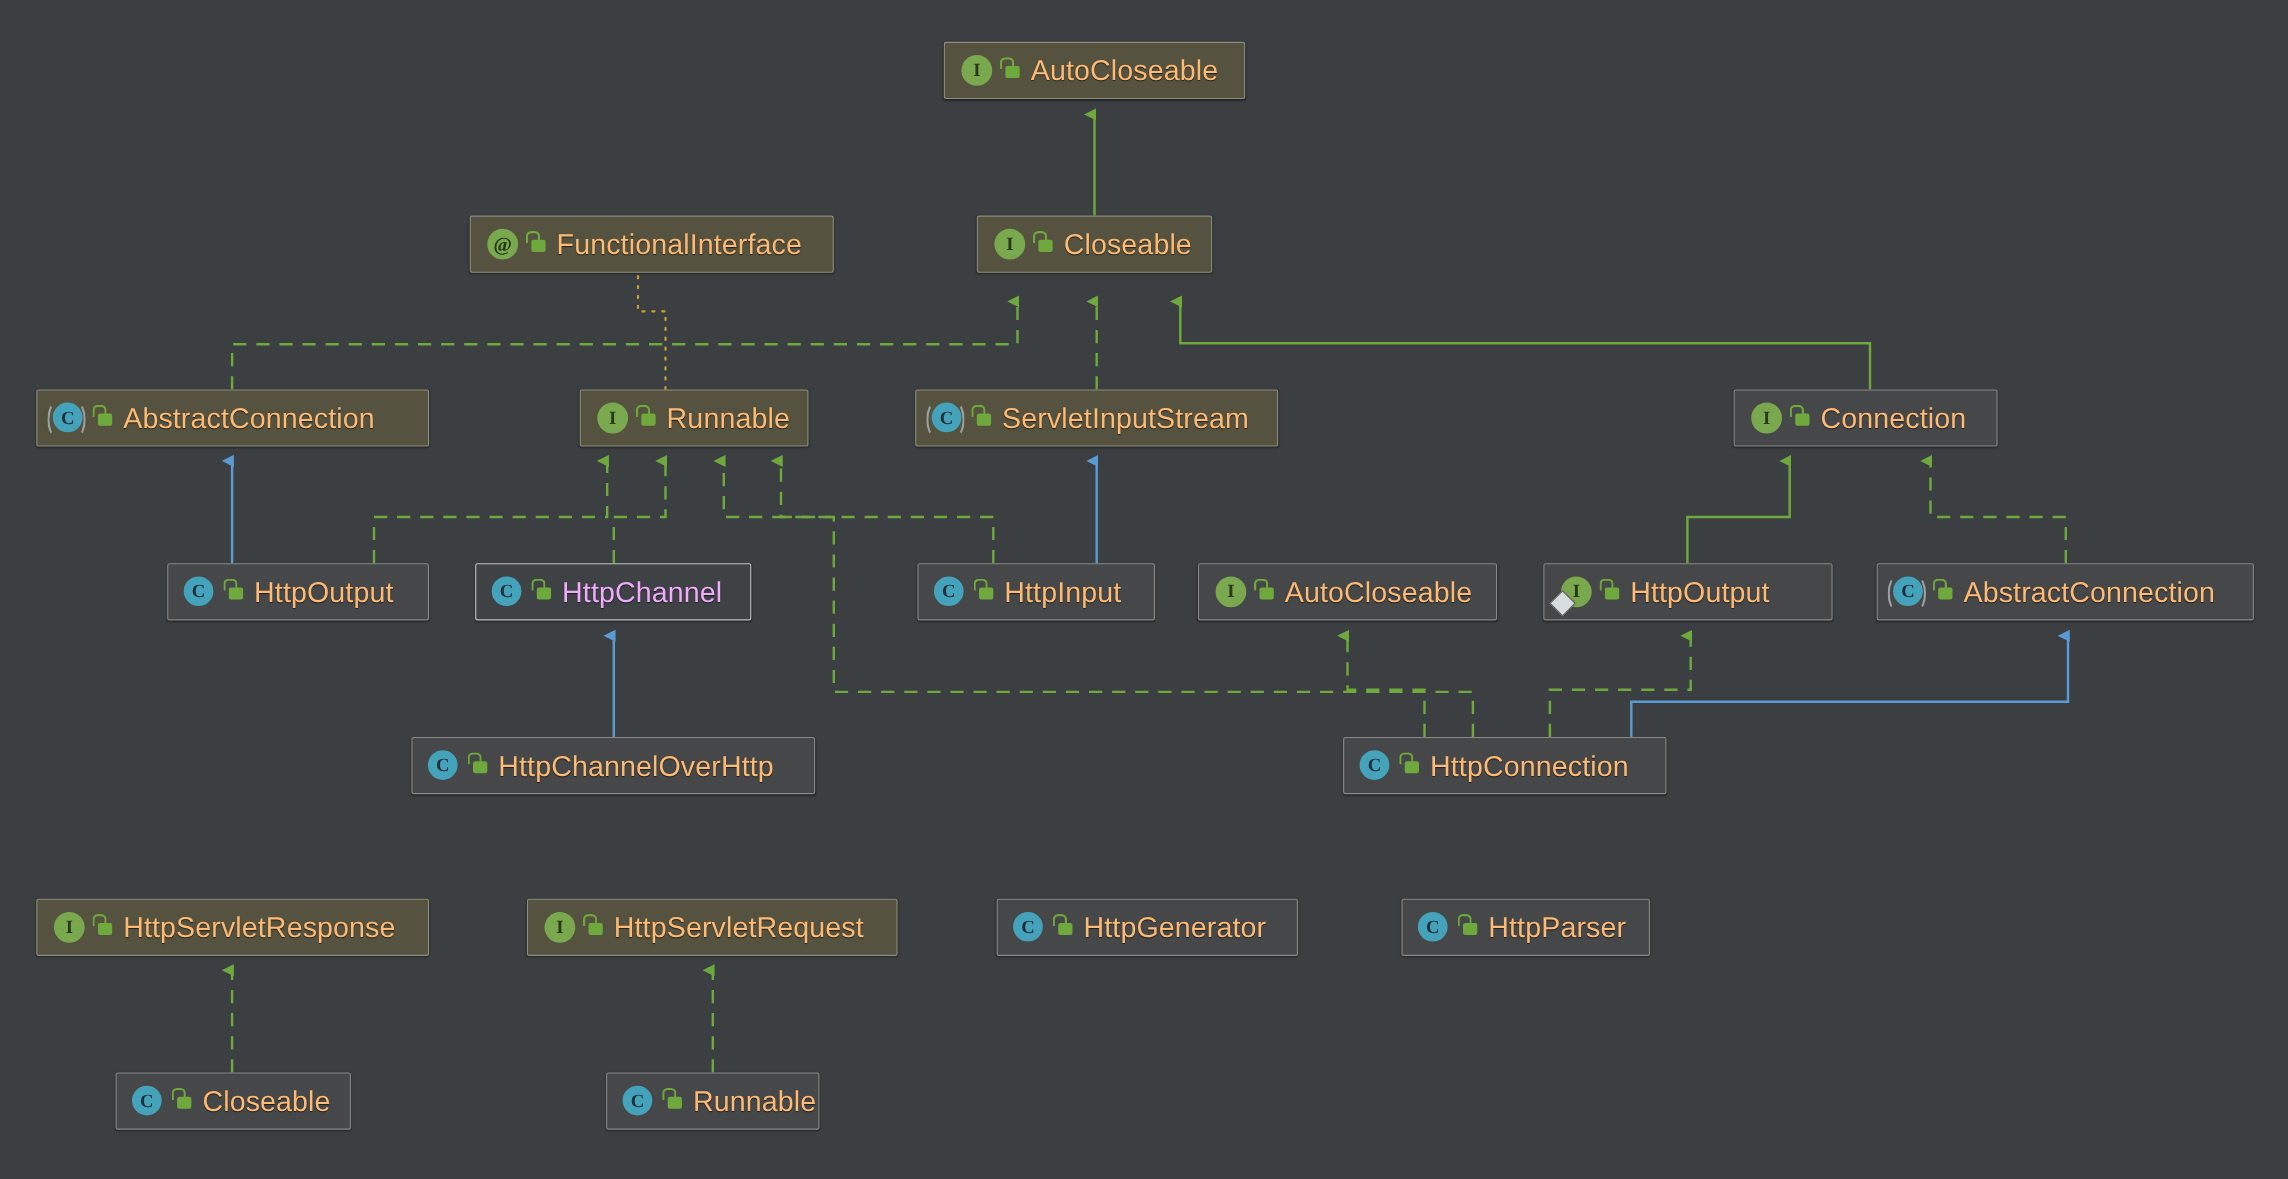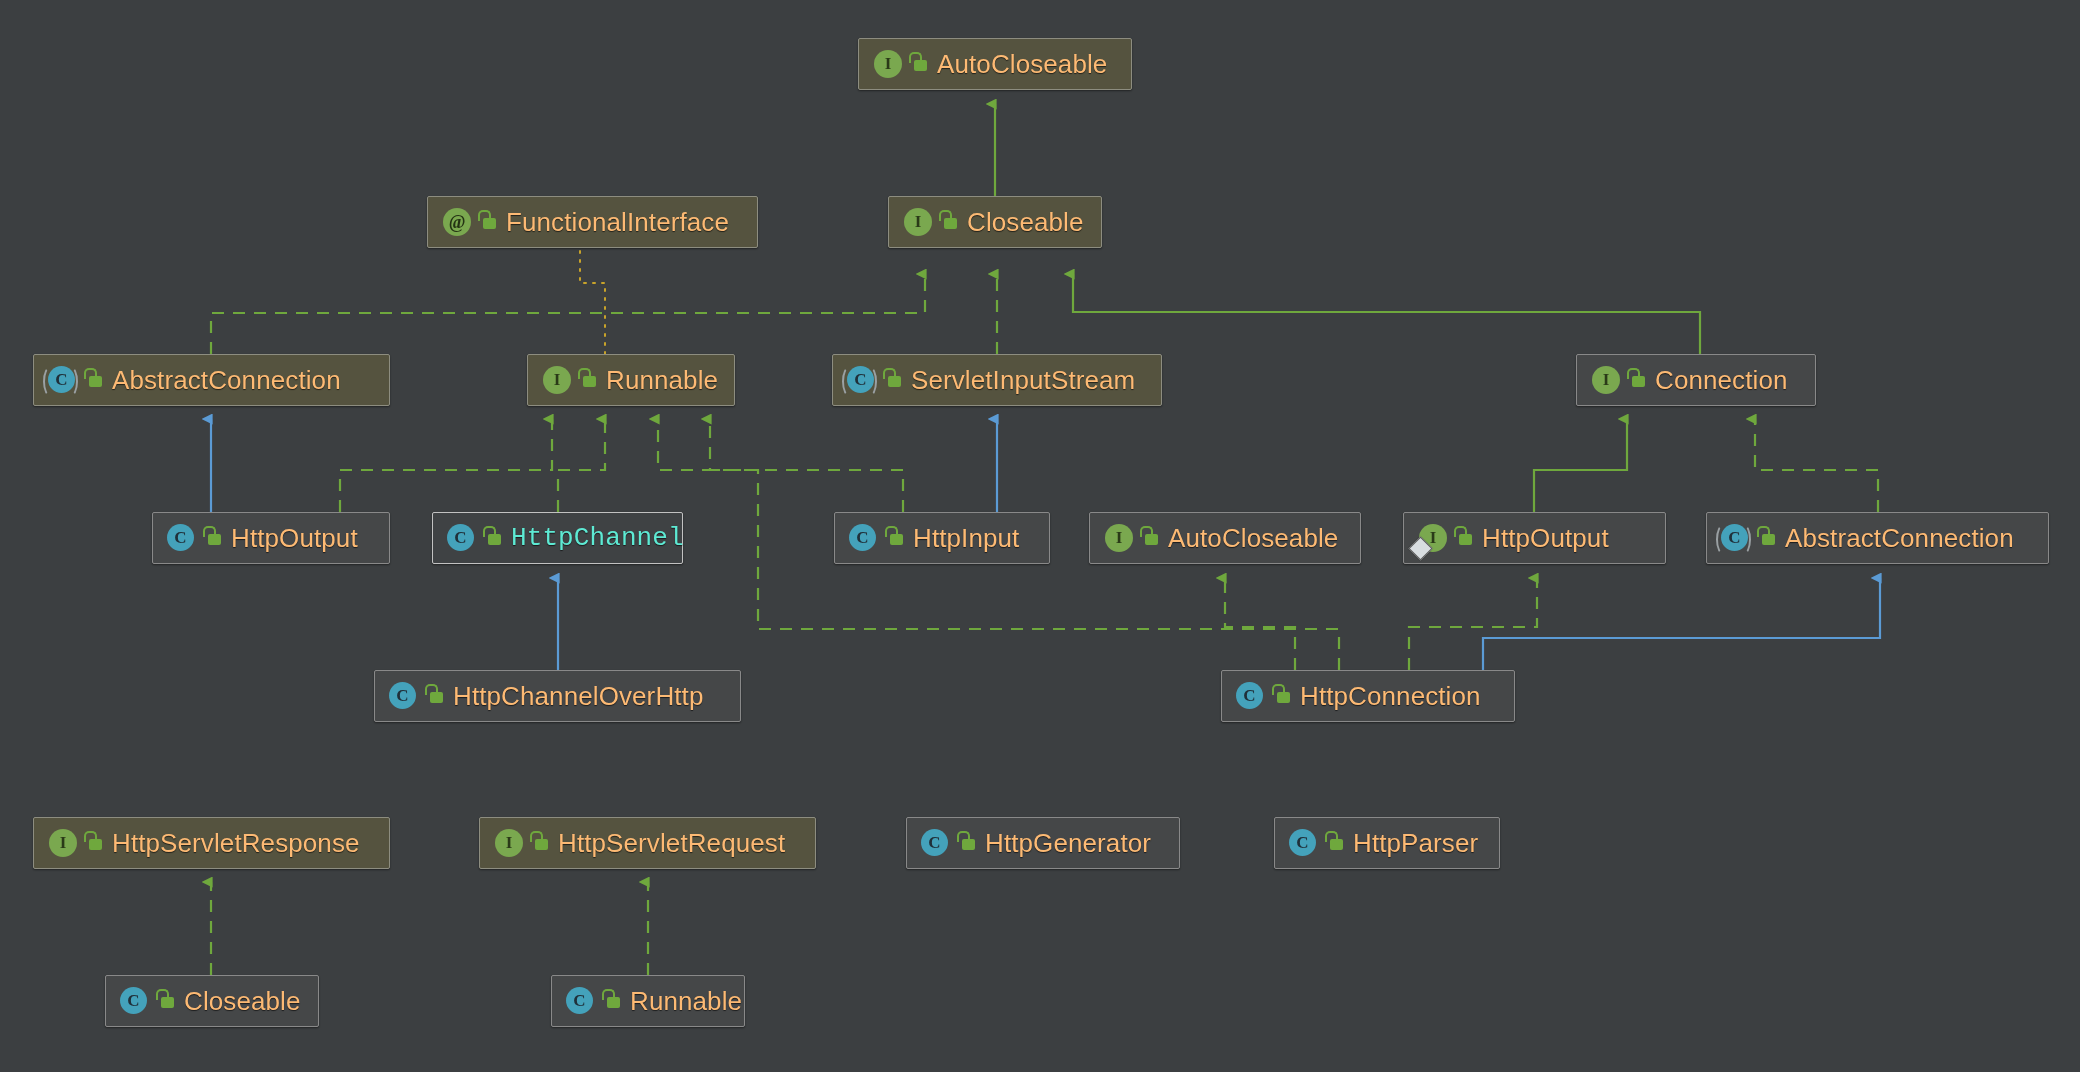--- a/index.html
+++ b/index.html
@@ -26,21 +26,21 @@
   .node.kind-iface{ background:#55533f; border-color:#8d8d80; }
   .node.selected{ background:#3f4244; border-color:#c2c2c2; }
 
   .node .label{
     font-size:26px;
     color:#fdba74;
     letter-spacing:.1px;
     text-shadow:0 1px 1px rgba(0,0,0,.6);
     margin-left:9px;
   }
-  .node.selected .label{ color:#5eead4;font-family:Liberation Mono, monospace; }
+  .node.selected .label{ color:#f0abfc; }
 
   
   .tglyph{position:relative;width:30px;height:30px;flex:0 0 30px;}
   .tglyph .disc{
     position:absolute;left:4px;top:1px;width:28px;height:28px;
     border-radius:50%;
     display:flex;align-items:center;justify-content:center;
     font-size:17px;font-weight:bold;font-family:"Liberation Serif",serif;
   }
   .tglyph.t-class .disc{ background:#44a2bb; color:#20303a; left:3px; width:27px;height:27px;}

